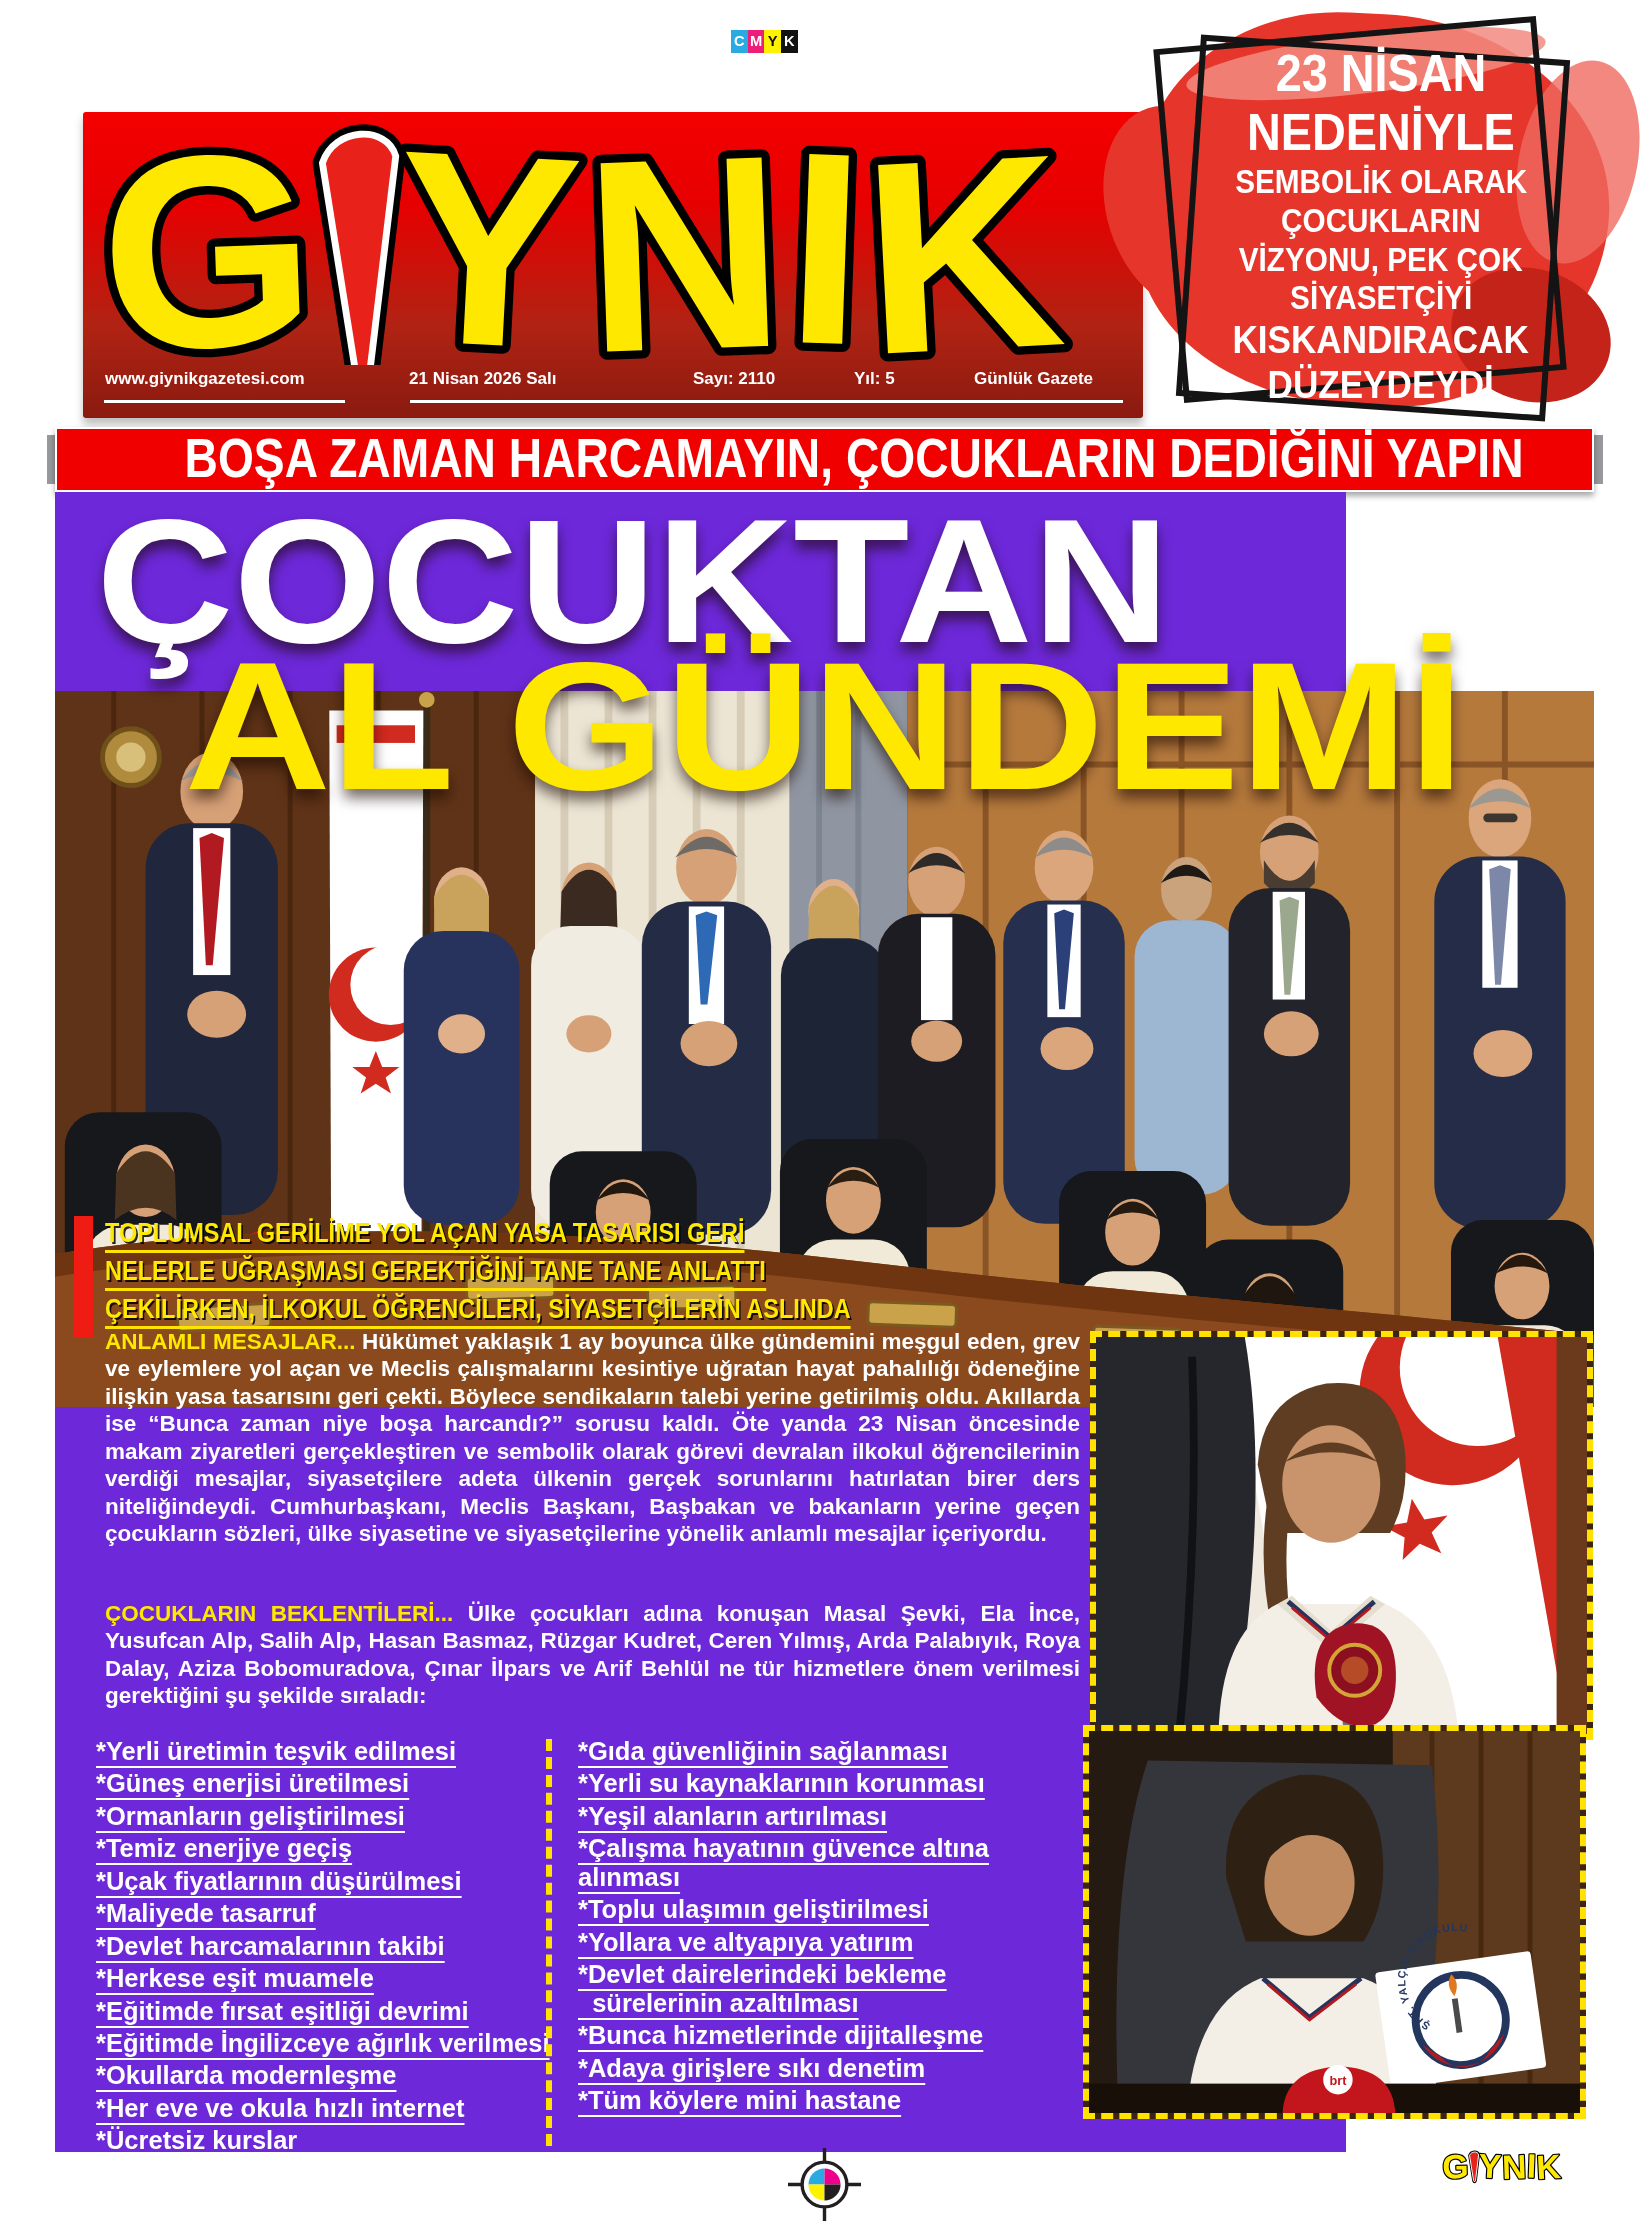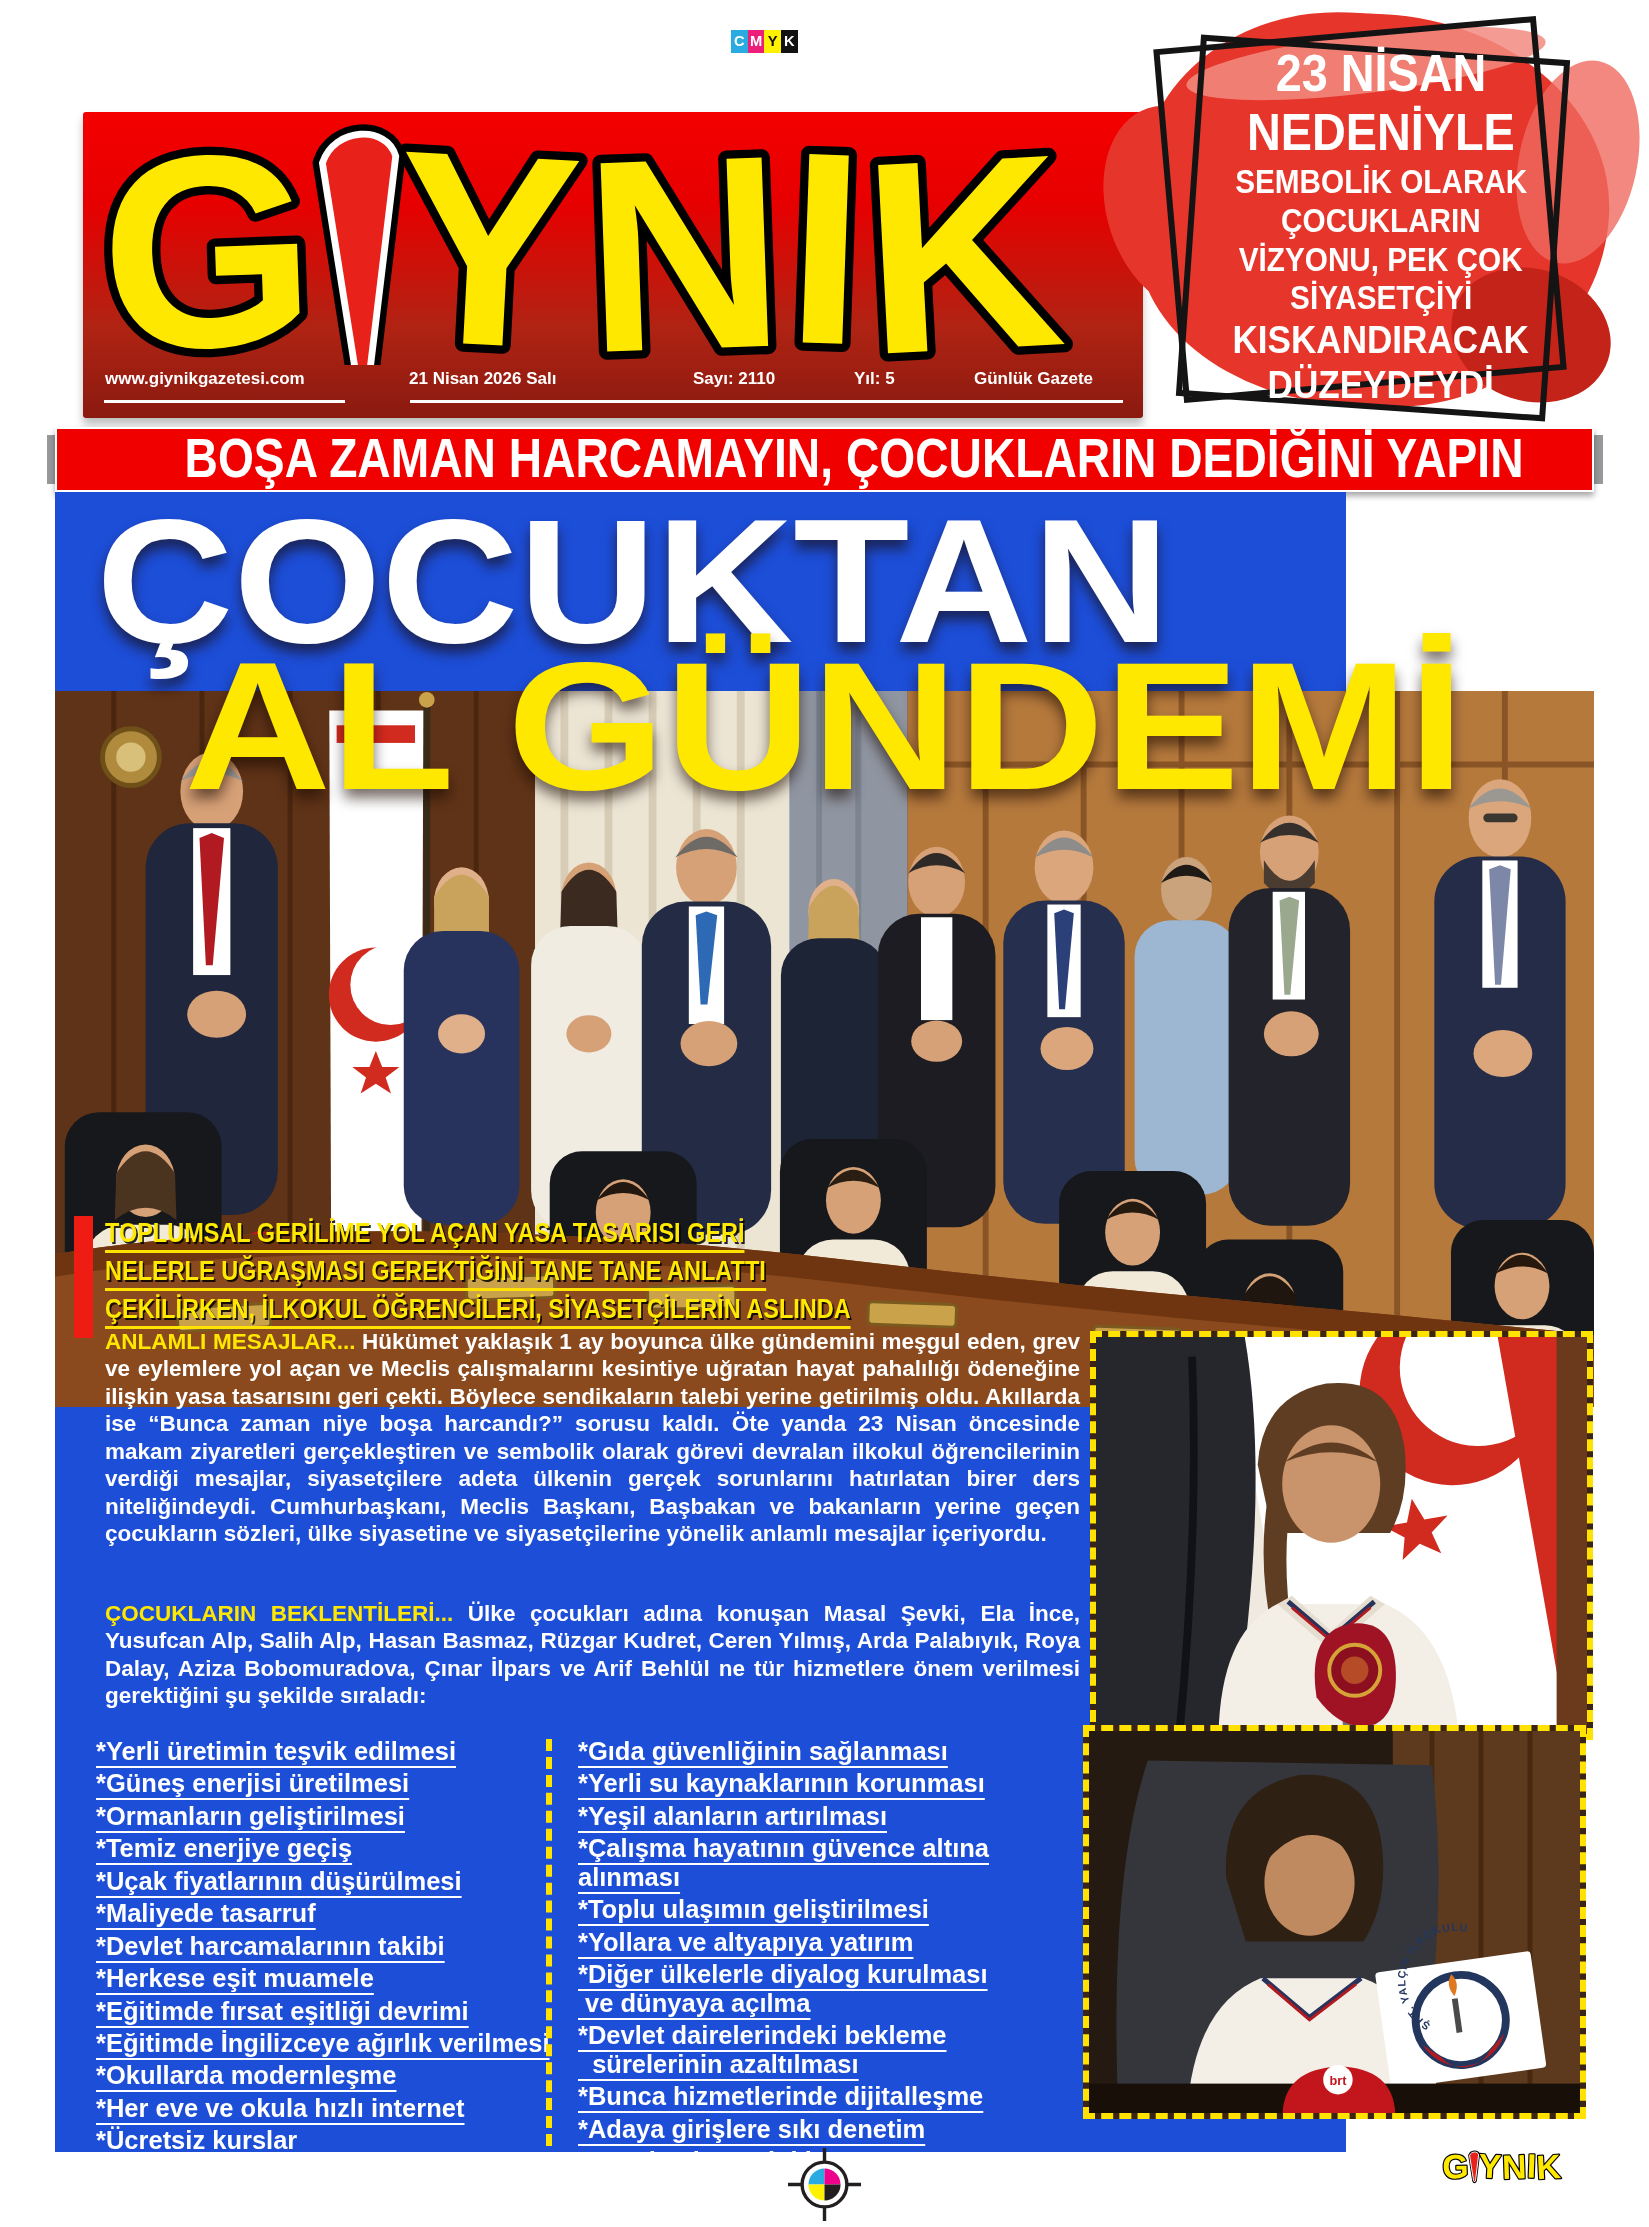--- a/index.html
+++ b/index.html
@@ -39,21 +39,21 @@
   .sz-c span{font-size:39px;}  .sz-c{margin-bottom:5.9px;}
 
   
   .banner{left:55px;top:427px;width:1539px;height:65px;background:#f10000;border:2.4px solid #ffffff;
           box-sizing:border-box;text-align:center;box-shadow:0 3.9px 5.9px rgba(0,0,0,.35);}
   .banner span{display:inline-block;font-weight:900;font-size:55px;line-height:58px;color:#fff;
                transform:scaleX(.84);white-space:nowrap;}
   .wing{background:#97999c;width:16.7px;height:49px;top:435px;}
 
   
-  .content{left:55px;top:492px;width:1291px;height:1660px;background:#1d4ed8;}
+  .content{left:55px;top:492px;width:1291px;height:1660px;background:#6d28d9;}
 
   .headline{width:1539px;text-align:center;}
   .headline span{display:inline-block;font-weight:900;white-space:nowrap;line-height:1;
                  text-shadow:0 8.8px 12.7px rgba(25,8,0,.6);}
   .h1{left:-192px;top:1px;}
   .h1 span{font-size:176px;transform:scaleX(1.08);color:#ffffff;}
   .h2{left:0;top:144px;text-decoration:underline;}
   .h2 span{font-size:181px;transform:scaleX(1.12);color:#ffe800;}
 
   
@@ -363,22 +363,20 @@
       <span class="item">*Ücretsiz kurslar</span>
     </div>
     <div class="abs divider"></div>
     <div class="abs list list-right">
       <span class="item">*Gıda güvenliğinin sağlanması</span>
       <span class="item">*Yerli su kaynaklarının korunması</span>
       <span class="item">*Yeşil alanların artırılması</span>
       <span class="item">*Çalışma hayatının güvence altına alınması</span>
       <span class="item">*Toplu ulaşımın geliştirilmesi</span>
       <span class="item">*Yollara ve altyapıya yatırım</span>
-      <span class="item">*Diğer ülkelerle diyalog kurulması
-&nbsp;ve dünyaya açılma</span>
       <span class="item">*Devlet dairelerindeki bekleme
 &nbsp;&nbsp;sürelerinin azaltılması</span>
       <span class="item">*Bunca hizmetlerinde dijitalleşme</span>
       <span class="item">*Adaya girişlere sıkı denetim</span>
       <span class="item">*Tüm köylere mini hastane</span>
     </div>
 
     <div class="abs photo photo1">
       <svg width="491" height="397" viewBox="0 0 1002 810" preserveAspectRatio="none">
         <rect width="1002" height="810" fill="#efe9df"></rect>

